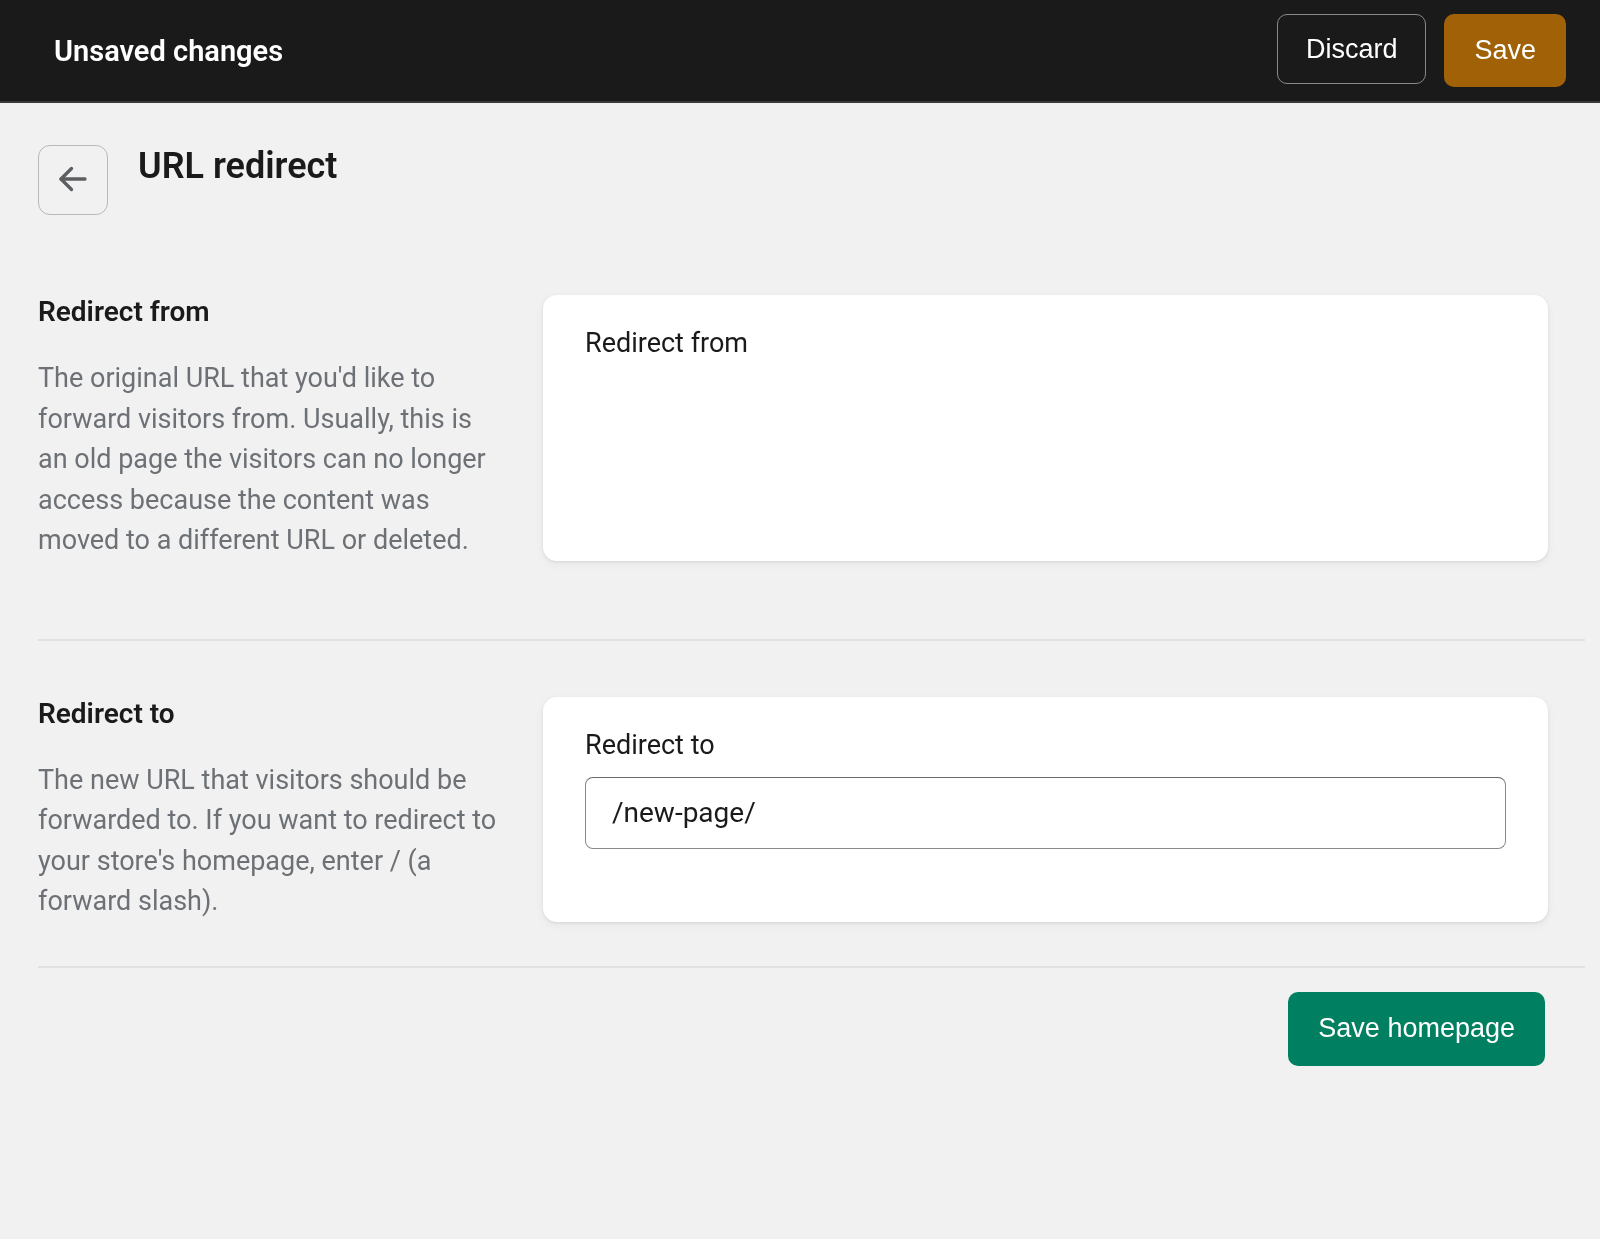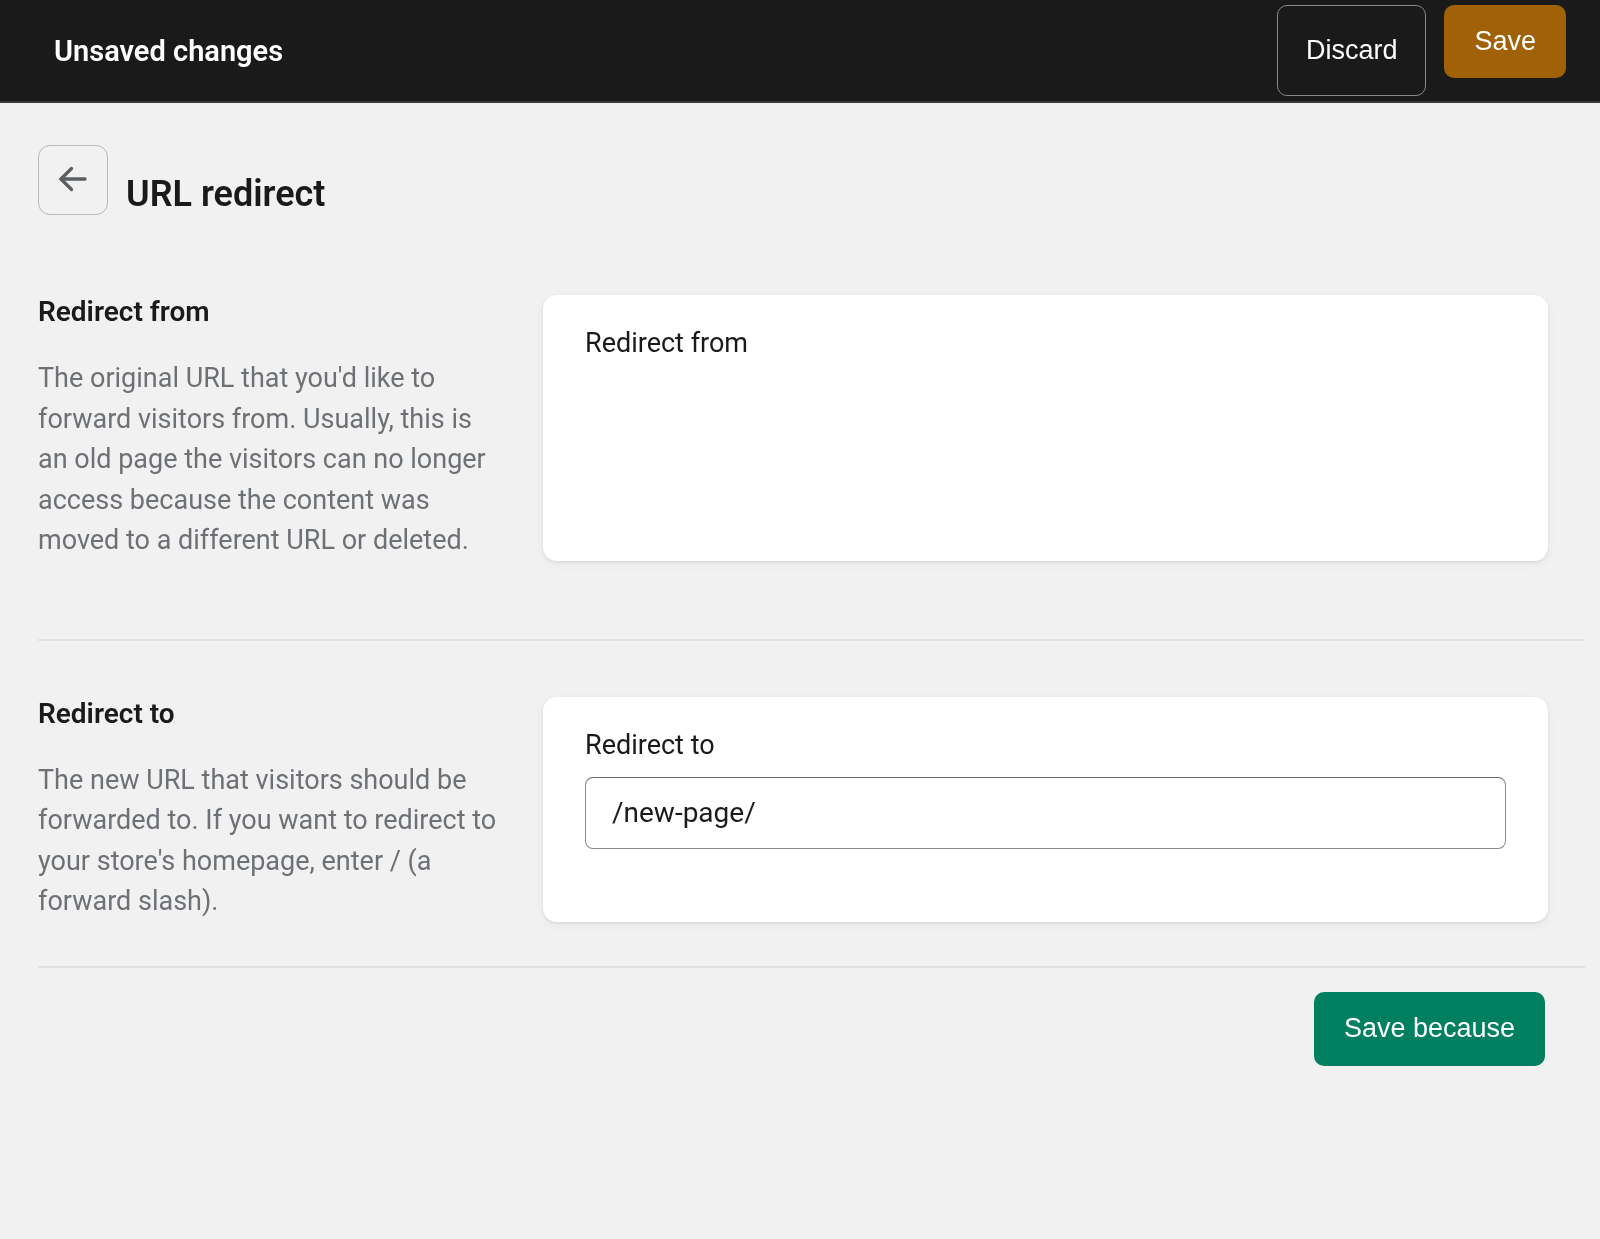--- a/index.html
+++ b/index.html
@@ -32,21 +32,21 @@
     .top-bar-actions {
       display: flex;
       gap: 18px;
     }
     .btn-discard {
       background: #1a1a1a;
       color: #fff;
       border: 1px solid #8a8a8a;
       border-radius: 10px;
       padding: 0 28px;
-      height: 91px;
+      height: 70px;
       font-size: 27px;
       font-weight: 400;
       cursor: pointer;
       display: flex;
       align-items: center;
     }
     .btn-save {
       background: #a16207;
       color: #fff;
       border: none;
@@ -54,23 +54,23 @@
       padding: 0 30px;
       height: 73px;
       font-size: 27px;
       font-weight: 400;
       cursor: pointer;
       display: flex;
       align-items: center;
     }
     .page-header {
       display: flex;
-      align-items: flex-end;
+      align-items: flex-start;
       padding: 42px 38px 0 38px;
-      gap: 18px;
+      gap: 30px;
     }
     .back-button {
       width: 70px;
       height: 70px;
       border: 1px solid #b8b8b8;
       border-radius: 12px;
       background: #f1f1f1;
       cursor: pointer;
       display: flex;
       align-items: center;
@@ -201,16 +201,16 @@
       <h2>Redirect to</h2>
       <p>The new URL that visitors should be forwarded to. If you want to redirect to your store's homepage, enter / (a forward slash).</p>
     </div>
     <div class="card">
       <label>Redirect to</label>
       <input type="text" value="/new-page/" style="">
     </div>
   </div>
 
   <div class="footer-actions">
-    <button class="btn-save-redirect">Save because</button>
+    <button class="btn-save-redirect">Save homepage</button>
   </div>
 
 </div>
 
 </body></html>

